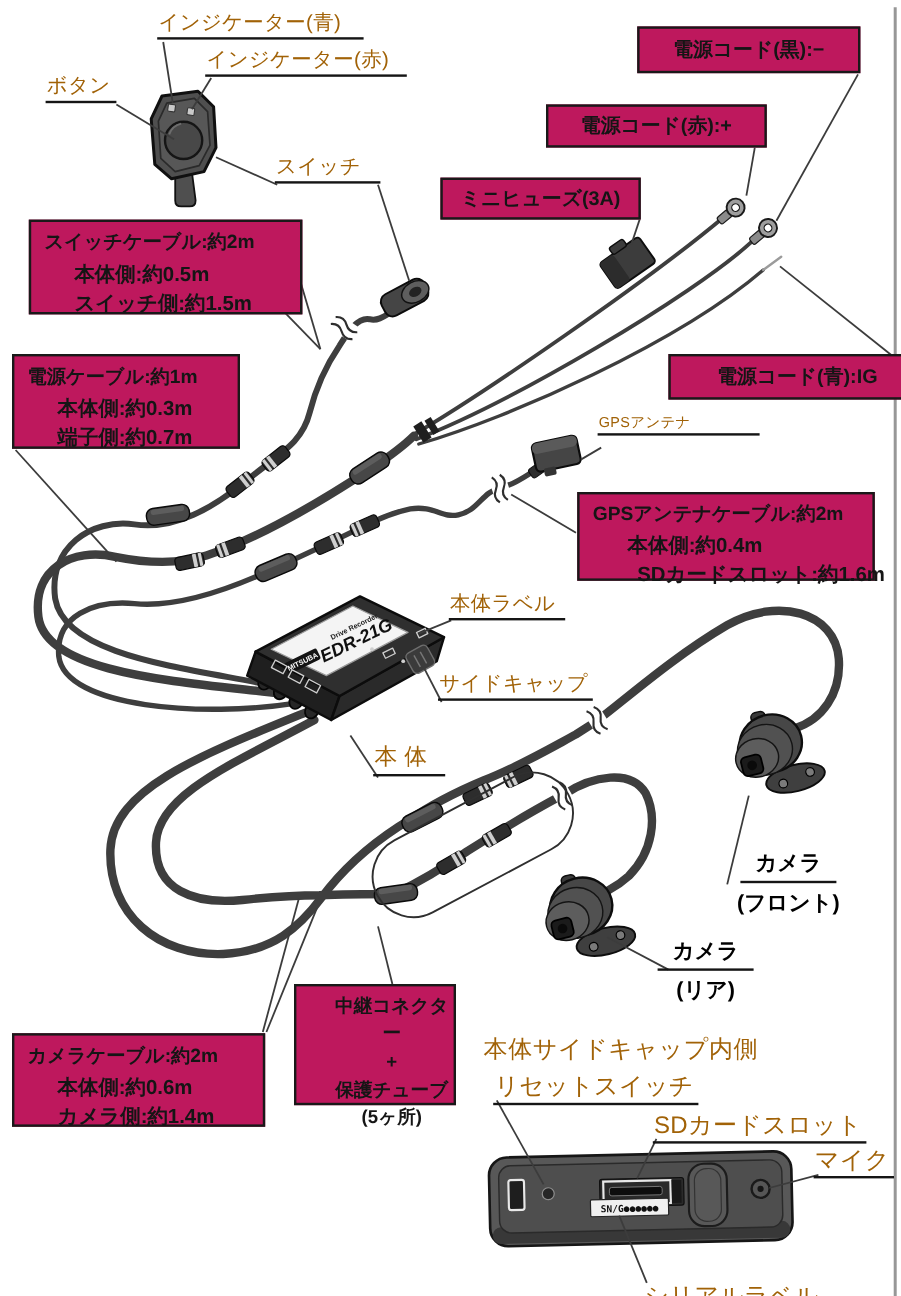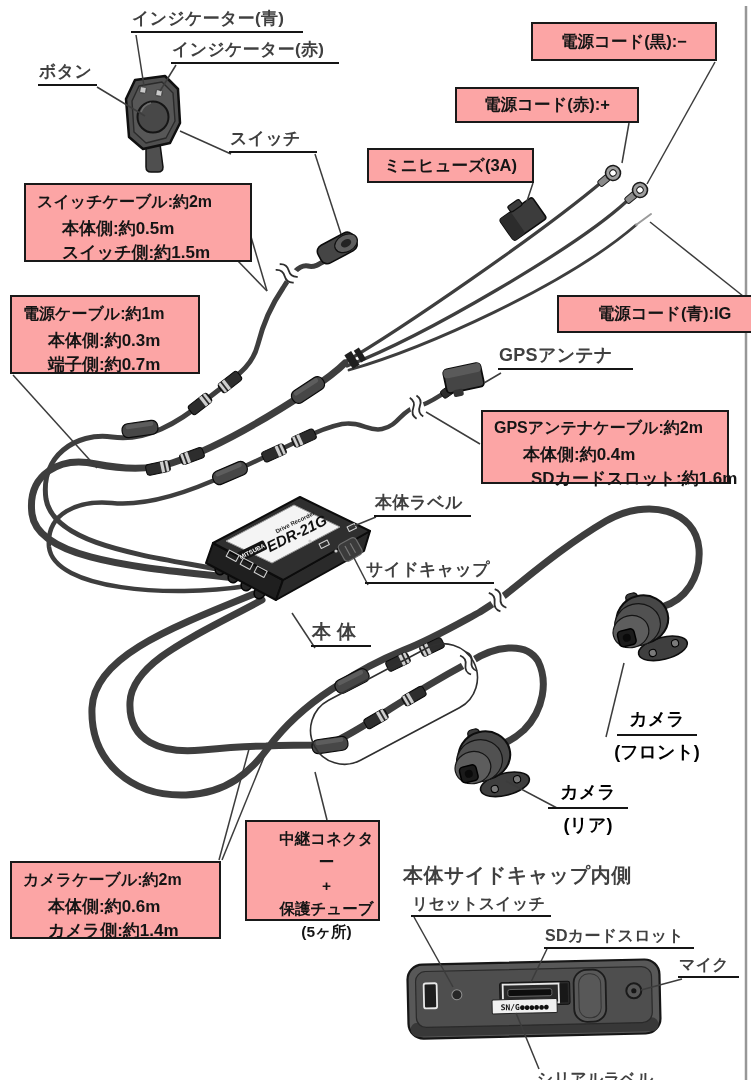--- a/index.html
+++ b/index.html
@@ -1,23 +1,23 @@
 <!DOCTYPE html>
 <html><head>
 <meta charset="utf-8">
 <style>
   html,body{margin:0;padding:0;background:#fff;}
   .stage{position:relative;width:751px;height:1080px;background:#ffffff;overflow:hidden;
          font-family:"Liberation Sans","DejaVu Sans",sans-serif;}
   .art{position:absolute;left:0;top:0;}
-  .lbl{position:absolute;font-weight:700;color:#404040;white-space:nowrap;font-size:17px;line-height:1.1;letter-spacing:.3px;}
+  .lbl{position:absolute;font-weight:400;color:#a16207;white-space:nowrap;font-size:17px;line-height:1.1;letter-spacing:.3px;}
   .ul{border-bottom:2.5px solid #151515;padding:0 4px 2px 1px;}
-  .s{font-size:16px;}
+  .s{font-size:20px;}
   .hd{font-size:20px;letter-spacing:.5px;}
-  .bx{position:absolute;border:2.5px solid #191919;background:#fca5a5;color:#151515;font-weight:700;box-sizing:border-box;}
+  .bx{position:absolute;border:2.5px solid #191919;background:#be185d;color:#151515;font-weight:700;box-sizing:border-box;}
   .bx .t{font-size:16px;padding:7px 6px 2px 11px;white-space:nowrap;}
   .bx .l{font-size:17px;padding:1.5px 0 0 36px;white-space:nowrap;}
   .bx.c{display:flex;align-items:center;justify-content:center;font-size:16.5px;white-space:nowrap;}
   .bx.relay{text-align:center;padding-top:5px;font-size:15.5px;line-height:1.5;padding-left:28px;}
   .camlbl{position:absolute;text-align:center;font-weight:700;font-size:18px;color:#000000;}
   .camlbl .c1{display:inline-block;border-bottom:2.5px solid #151515;padding:0 12px 3px 12px;}
   .camlbl .c2{padding-top:4px;}
 </style>
 </head>
 <body>
@@ -245,21 +245,21 @@
     <line x1="547" y1="949" x2="531" y2="982"></line>
     <line x1="682" y1="979" x2="641" y2="990"></line>
     <line x1="539" y1="1069" x2="516" y2="1013"></line>
   </g>
 </svg>
 
 <div class="lbl ul" style="left:131px;top:10px;min-width:167px;">インジケーター(青)</div>
 <div class="lbl ul" style="left:171px;top:41px;min-width:163px;">インジケーター(赤)</div>
 <div class="lbl ul" style="left:38px;top:63px;min-width:54px;">ボタン</div>
 <div class="lbl ul" style="left:229px;top:130px;min-width:83px;">スイッチ</div>
-<div class="lbl ul" style="left:498px;top:346px;min-width:130px;font-size:18px;">GPSアンテナ</div>
+<div class="lbl ul" style="left:498px;top:346px;min-width:130px;font-size:12px;">GPSアンテナ</div>
 <div class="lbl ul" style="left:374px;top:494px;min-width:92px;">本体ラベル</div>
 <div class="lbl ul" style="left:365px;top:561px;min-width:120px;">サイドキャップ</div>
 <div class="lbl ul" style="left:311px;top:622px;min-width:55px;font-size:19px;">本 体</div>
 
 <div class="camlbl" style="left:600px;top:707px;width:114px;">
   <div class="c1">カメラ</div>
   <div class="c2">(フロント)</div>
 </div>
 <div class="camlbl" style="left:544px;top:780px;width:88px;">
   <div class="c1">カメラ</div>

